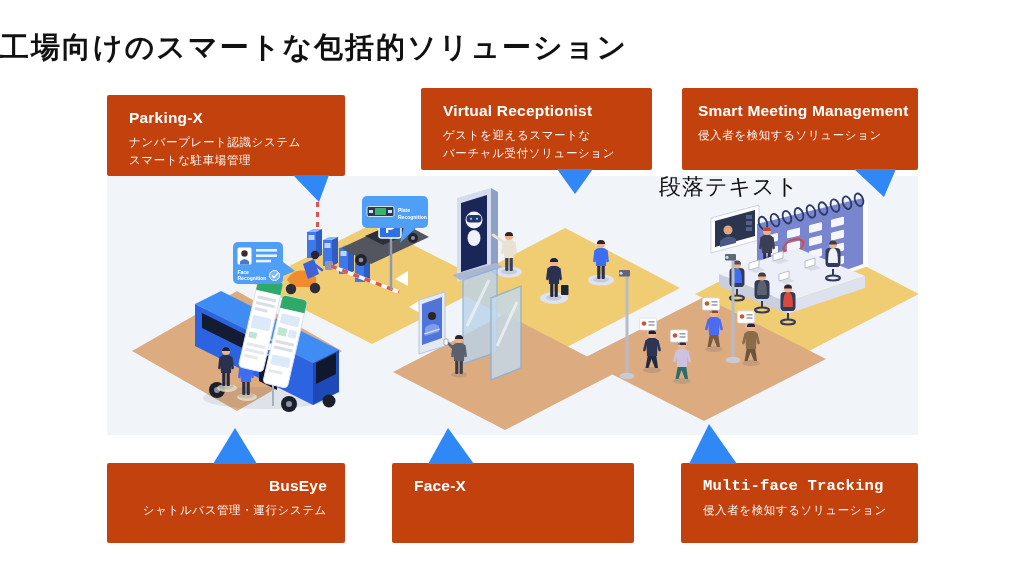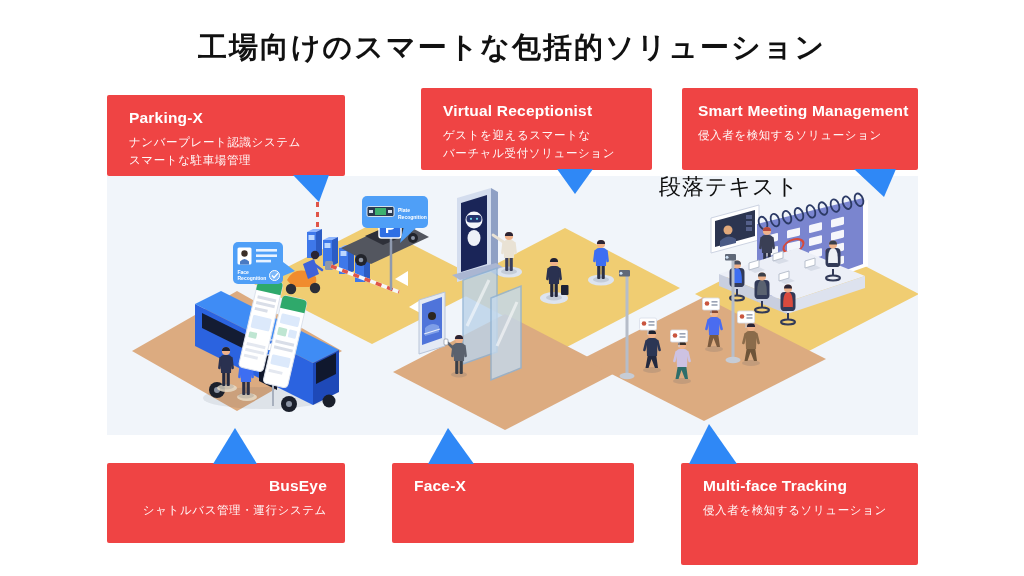--- a/index.html
+++ b/index.html
@@ -2,52 +2,52 @@
 <html><head>
 <meta charset="utf-8">
 <style>
   html,body{margin:0;padding:0;}
   body{
     width:1024px;height:576px;position:relative;overflow:hidden;
     background:#ffffff;
     font-family:"Liberation Sans","DejaVu Sans",sans-serif;
   }
   .page-title{
-    position:absolute;top:28px;left:0;width:1024px;text-align:center;
+    position:absolute;top:28px;left:0;width:1024px;text-align:left;
     font-size:29px;font-weight:bold;color:#111;letter-spacing:2px;z-index:4;
   }
   .canvas{
     position:absolute;left:107px;top:176px;width:811px;height:259px;
     background:#f1f5fa;z-index:1;
   }
   .overlay-note{
     position:absolute;left:659px;top:172px;font-size:22px;font-weight:normal;
     color:#0d0d0d;z-index:3;letter-spacing:1px;
   }
   .callout{
-    position:absolute;background:#ef4444;color:#fff;border-radius:2px;
+    position:absolute;background:#c2410c;color:#fff;border-radius:2px;
     box-sizing:border-box;padding:14px 18px 22px 22px;z-index:2;
   }
   .callout .t{font-size:15.5px;font-weight:bold;margin-bottom:7px;letter-spacing:0.2px;white-space:nowrap;}
   .callout .d{font-size:11.5px;line-height:1.55;letter-spacing:0.6px;opacity:.97;}
   .tail{position:absolute;width:0;height:0;}
   .tail.down{border-top:27px solid #2f88f6;}
   .tail.up{border-bottom:36px solid #2f88f6;}
 
   #co-parking{left:107px;top:95px;width:238px;height:81px;}
   #co-parking .tail{bottom:-26px;left:186px;border-left:26px solid transparent;border-right:10px solid transparent;}
   #co-vr{left:421px;top:88px;width:231px;height:82px;}
   #co-vr .tail{bottom:-24px;left:136px;border-left:18px solid transparent;border-right:18px solid transparent;border-top-width:25px;}
   #co-smm{left:682px;top:88px;width:236px;height:82px;padding-left:16px;padding-right:12px;}
   #co-smm .tail{bottom:-27px;left:172px;border-left:30px solid transparent;border-right:12px solid transparent;border-top-width:28px;}
   #co-bus{left:107px;top:463px;width:238px;height:80px;text-align:right;}
   #co-bus .tail{top:-35px;left:106px;border-left:22px solid transparent;border-right:22px solid transparent;}
   #co-facex{left:392px;top:463px;width:242px;height:80px;}
   #co-facex .tail{top:-35px;left:36px;border-left:20px solid transparent;border-right:26px solid transparent;}
-  #co-mft{left:681px;top:463px;width:237px;height:102px;}
+  #co-mft{left:681px;top:463px;width:237px;height:80px;font-family:Liberation Mono, monospace;}
   #co-mft .tail{top:-39px;left:8px;border-left:20px solid transparent;border-right:28px solid transparent;border-bottom-width:40px;}
   svg{display:block;}
 </style>
 </head>
 <body>
 
 <div class="page-title">工場向けのスマートな包括的ソリューション</div>
 
 <div class="canvas">
 <svg width="811" height="259" viewBox="0 0 811 259">

